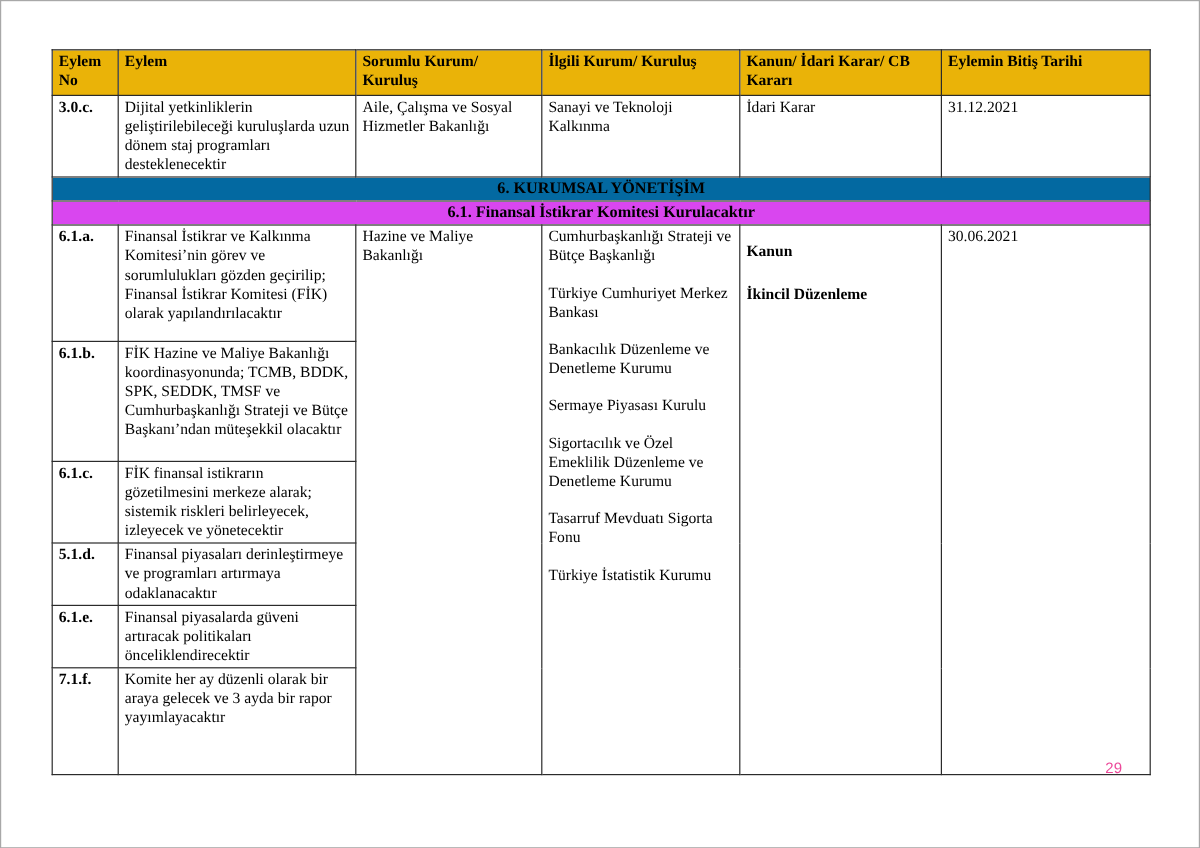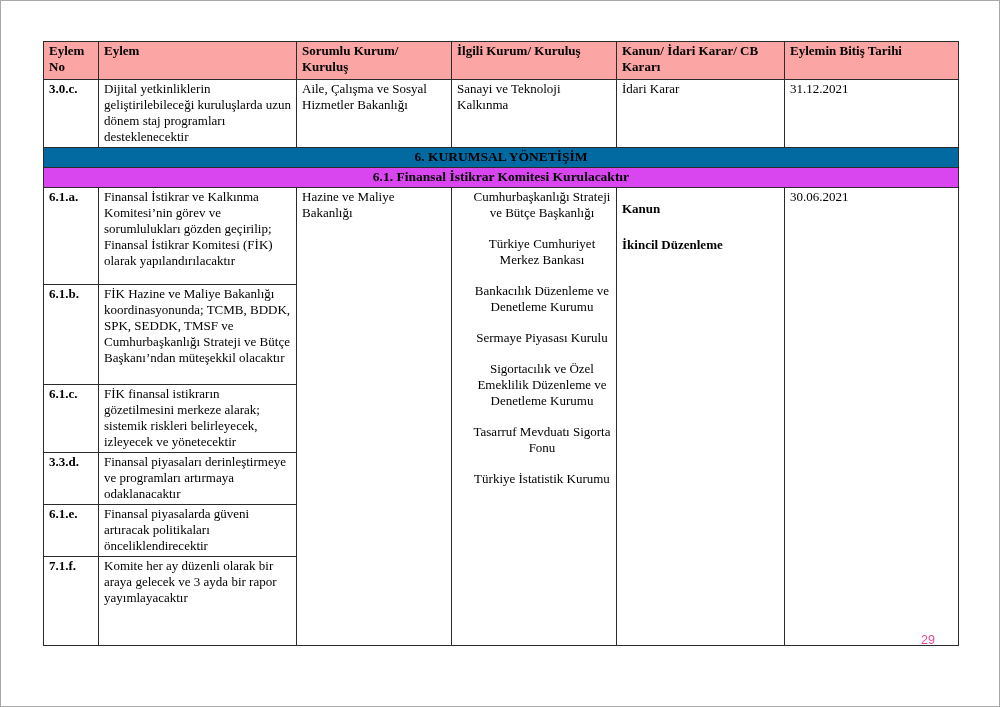--- a/index.html
+++ b/index.html
@@ -29,21 +29,21 @@
 
   table.doc-table th,
   table.doc-table td {
     border: 1px solid #2b2b2b;
     vertical-align: top;
     padding: 1px 5px 2px 5px;
     overflow: hidden;
   }
 
   tr.header-row th {
-    background: #fca5a5;
+    background: #eab308;
     font-weight: bold;
     text-align: left;
     white-space: pre-line;
   }
 
   td.cell-no { font-weight: bold; }
 
   td.section-cell {
     background: #0369a1;
     text-align: center;
@@ -64,21 +64,21 @@
   }
 
   td.wrap-pre { white-space: pre-line; }
 
   
   td.merged-sorumlu { padding-top: 127px; margin-top: 14px; }
   td.merged-ilgili  { padding-top: 28px; }
   td.merged-kanun   { padding-top: 146px; }
   td.merged-tarih   { padding-top: 193px; }
 
-  .org { margin: 0 0 15px 16px; text-align: center; }
+  .org { margin: 0 0 15px 0; }
   .org:last-child { margin-bottom: 0; }
   .kanun-item { margin: 12px 0 20px 0; font-weight: bold; }
   .kanun-item:last-child { margin-bottom: 0; }
 
   .page-number {
     position: absolute;
     top: 632px;
     right: 64px;
     font-family: "Liberation Sans", "DejaVu Sans", sans-serif;
     font-size: 12.5px;
@@ -157,21 +157,21 @@
         <td class="cell-no">6.1.b.</td>
         <td>FİK Hazine ve Maliye Bakanlığı koordinasyonunda; TCMB, BDDK, SPK, SEDDK, TMSF ve Cumhurbaşkanlığı Strateji ve Bütçe Başkanı’ndan müteşekkil olacaktır</td>
       </tr>
 
       <tr style="height:64px">
         <td class="cell-no">6.1.c.</td>
         <td>FİK finansal istikrarın gözetilmesini merkeze alarak; sistemik riskleri belirleyecek, izleyecek ve yönetecektir</td>
       </tr>
 
       <tr style="height:48px">
-        <td class="cell-no">3.3.d.</td>
+        <td class="cell-no">5.1.d.</td>
         <td>Finansal piyasaları derinleştirmeye ve programları artırmaya odaklanacaktır</td>
       </tr>
 
       <tr style="height:49px">
         <td class="cell-no">6.1.e.</td>
         <td>Finansal piyasalarda güveni artıracak politikaları önceliklendirecektir</td>
       </tr>
 
       <tr style="height:89px">
         <td class="cell-no">7.1.f.</td>

